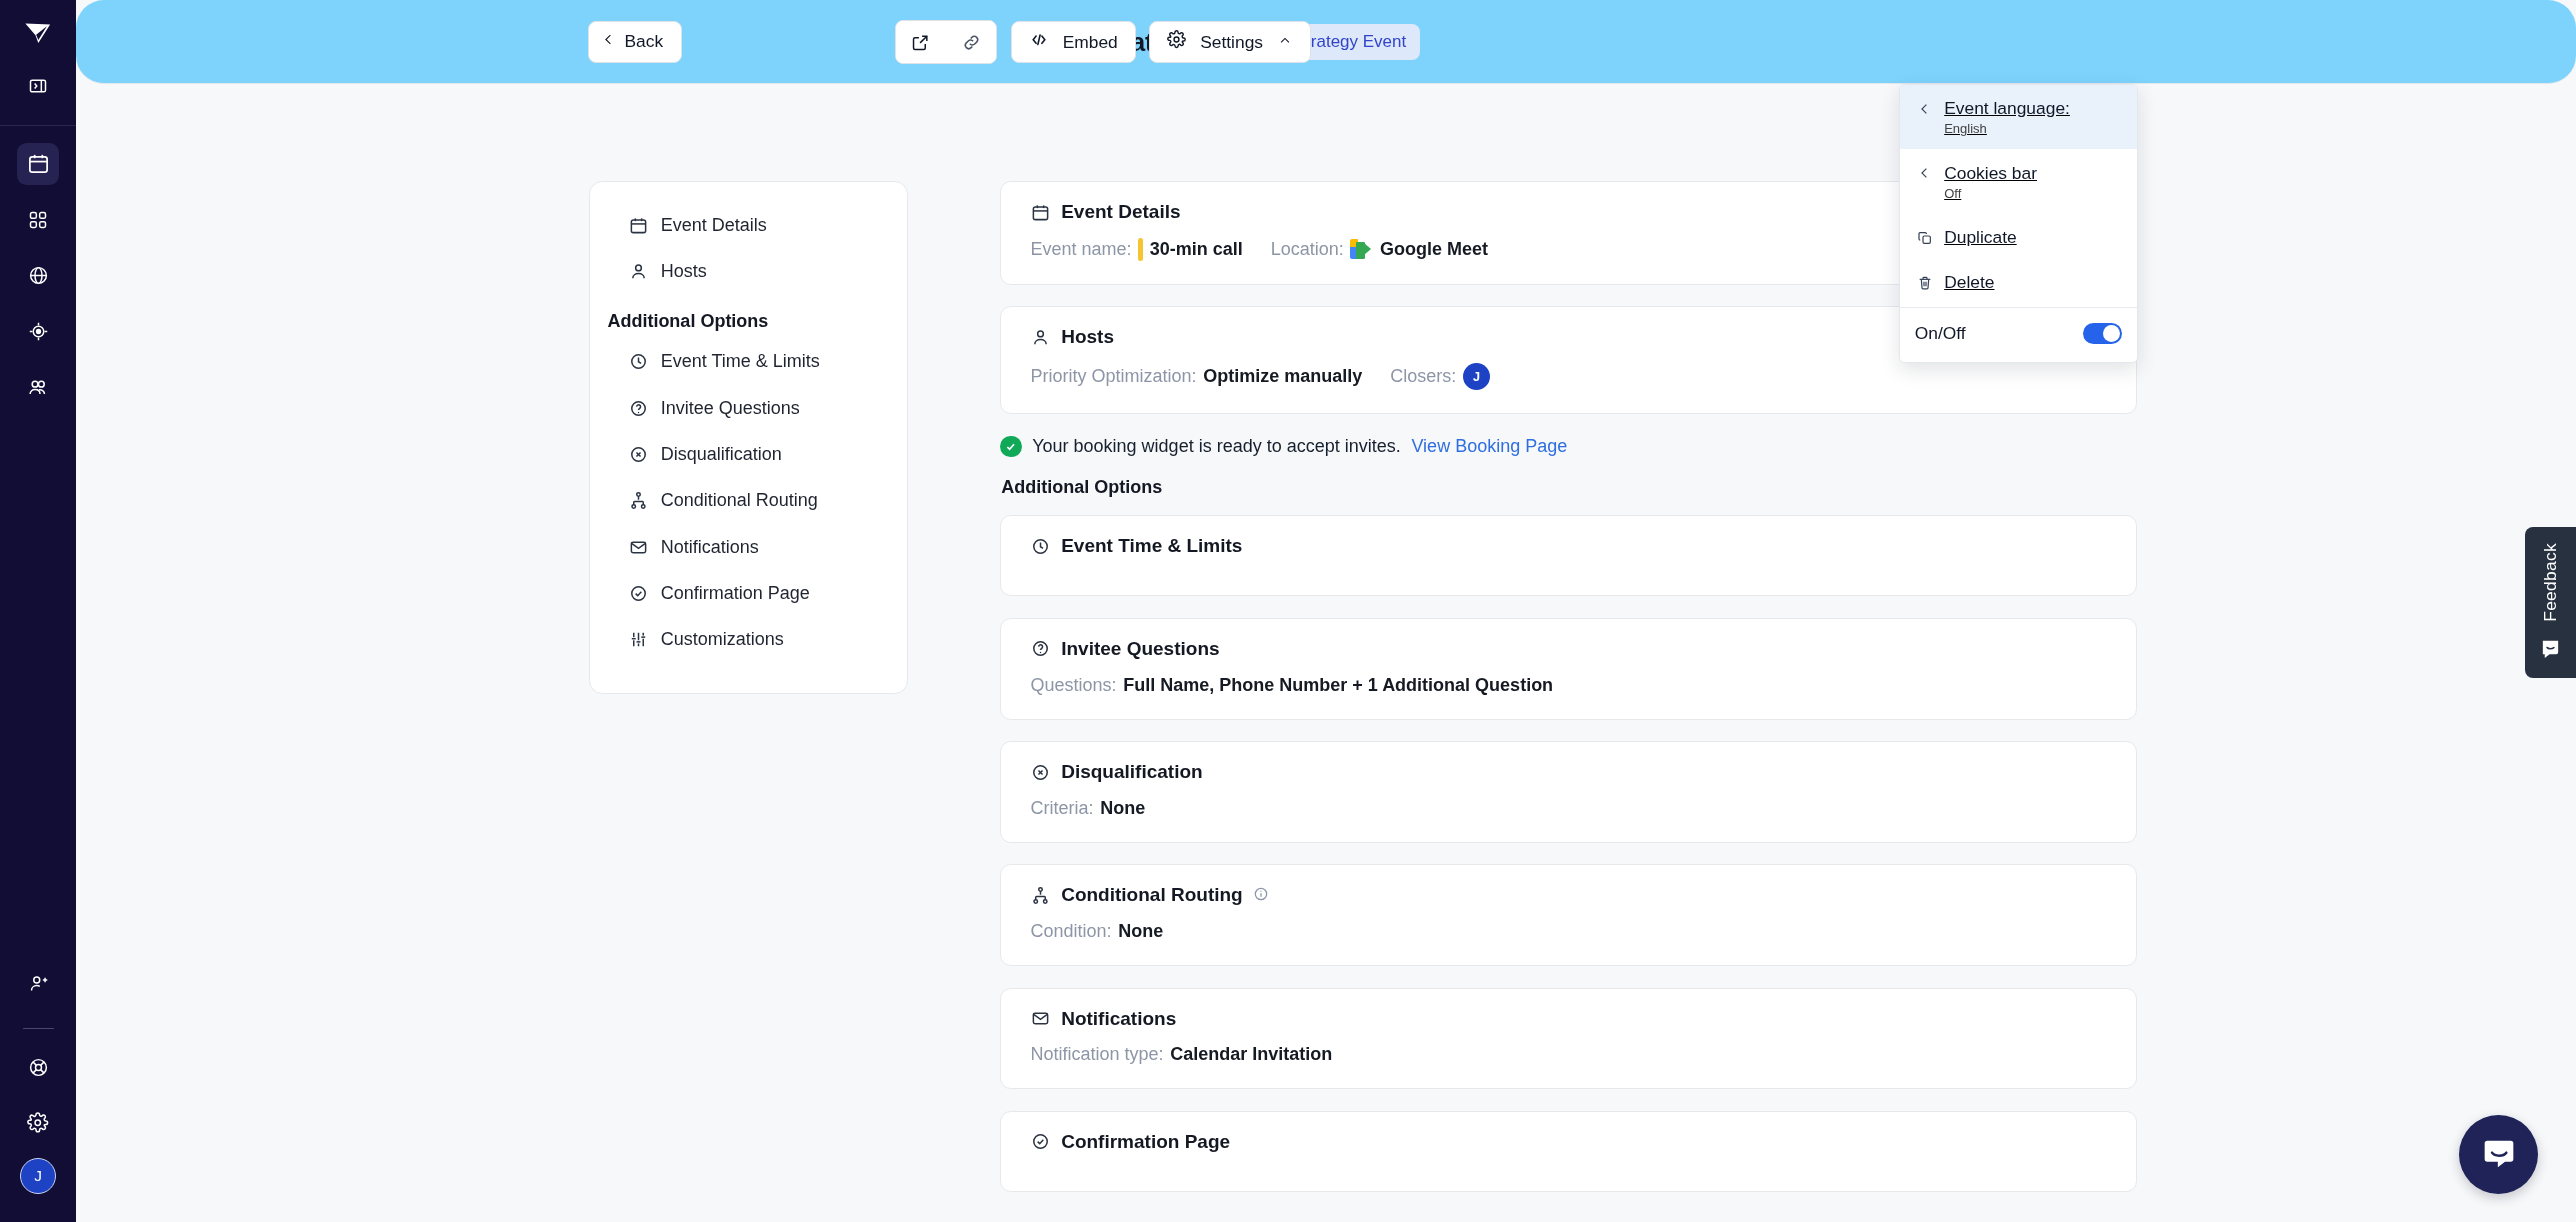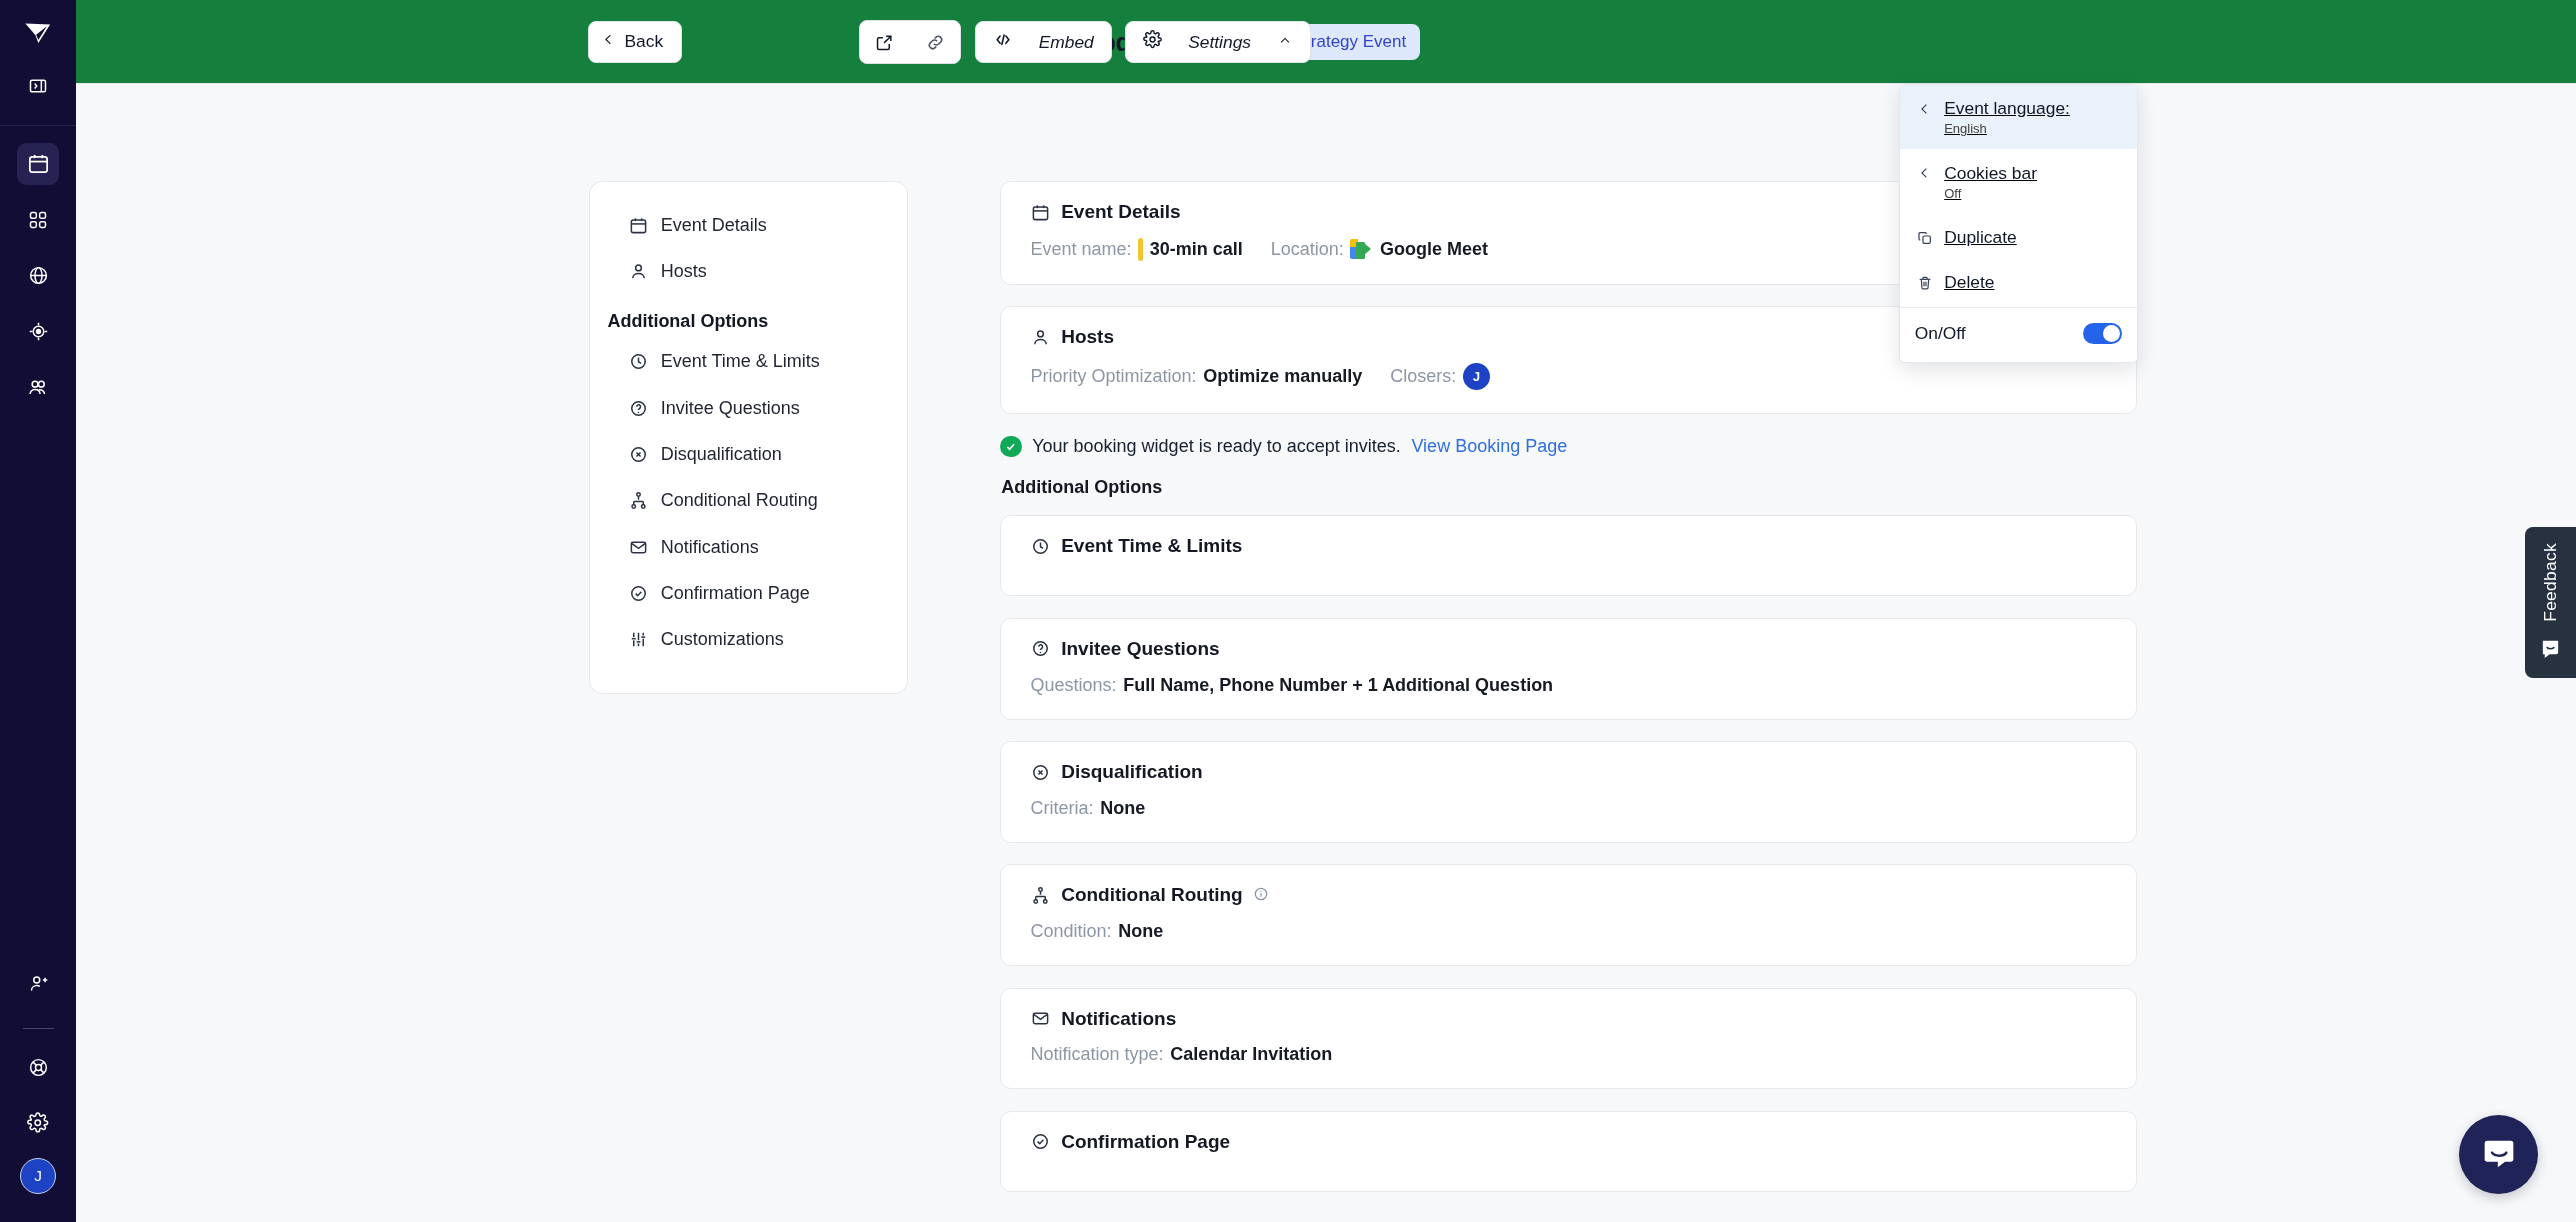--- a/index.html
+++ b/index.html
@@ -34,23 +34,23 @@
     color: #fff; font-size: 15.4px; font-weight: 500;
     display: flex; align-items: center; justify-content: center;
     margin-bottom: 28px;
   }
 
   
   .main { flex: 1 1 auto; position: relative; height: 1222px; background: #f7f8fa; }
 
   
   .topbar {
-    height: 84px; background: #15803d;
+    height: 84px; background: #7dd3fc;
     border-bottom: 0.7px solid #e4e7ec;
-    display: flex; align-items: center; position: relative;
+    display: flex; align-items: center; position: relative; border-radius: 28px;
   }
   .back-btn {
     margin-left: 512px;
     height: 42px; padding: 0 18px 0 13.4px;
     border: 0.7px solid #dfe3e8; border-radius: 8px; background: #fff;
     display: flex; align-items: center; gap: 8.7px;
     font-size: 17.4px; color: #111827; cursor: pointer;
   }
   .title-wrap {
     position: absolute; left: 1006px; top: 0; height: 84px;
@@ -72,22 +72,22 @@
     border: 0.7px solid #dfe3e8; border-radius: 8px; background: #fff; overflow: hidden;
   }
   .seg-btn {
     width: 50px; height: 42px; display: flex; align-items: center; justify-content: center;
     cursor: pointer; background: #fff;
   }
   .seg-div { width: 0.7px; height: 42px; background: #e4e7ec; }
   .pill-btn {
     height: 42px; padding: 0 17px;
     border: 0.7px solid #dfe3e8; border-radius: 8px; background: #fff;
-    display: flex; align-items: center; gap: 26px;
-    font-size: 17.4px; color: #111827; cursor: pointer; font-weight: 400; font-style: italic;
+    display: flex; align-items: center; gap: 14px;
+    font-size: 17.4px; color: #111827; cursor: pointer; font-weight: 400;
   }
 
   
   .dropdown {
     position: absolute; left: 1823px; top: 84px; width: 239px;
     background: #ffffff; border: 0.7px solid #e4e7ec; border-radius: 5.4px;
     box-shadow: 0 6.7px 20px rgba(16,24,40,.12);
     z-index: 40; padding-bottom: 4px;
   }
   .dd-item {

